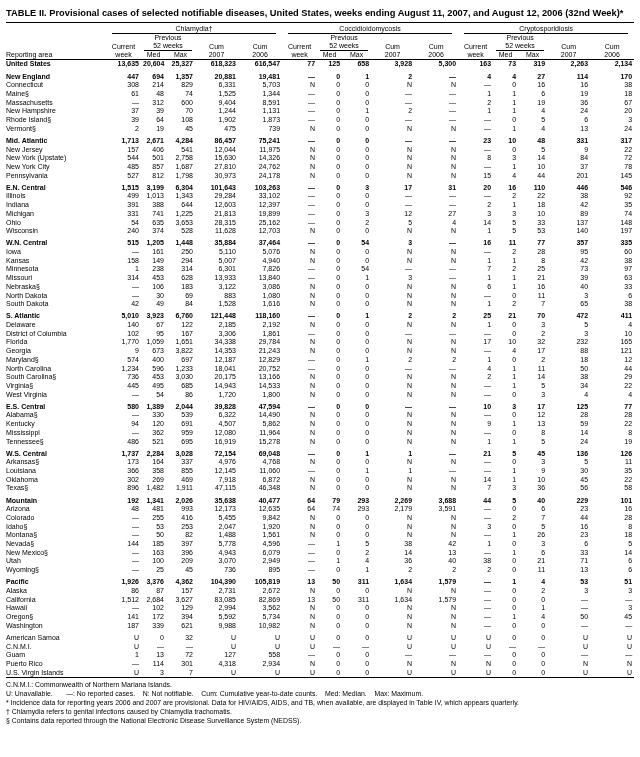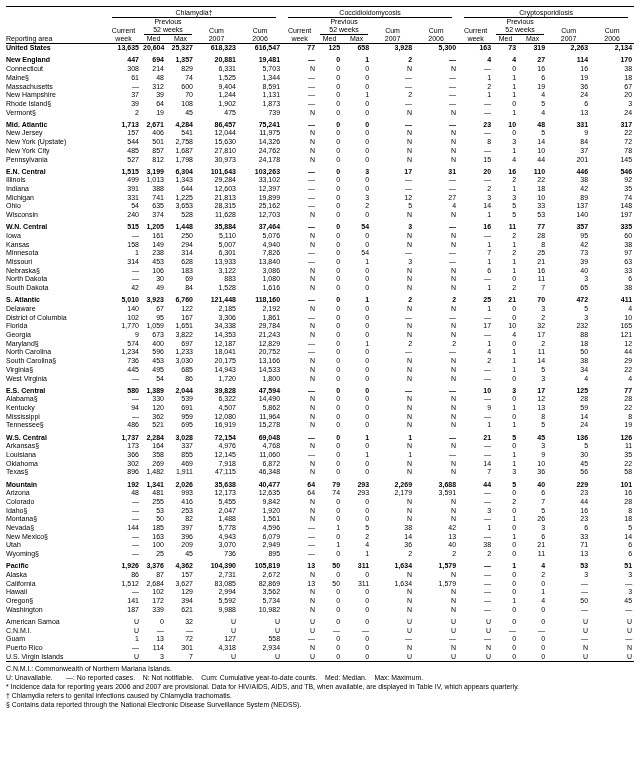--- a/index.html
+++ b/index.html
@@ -22,20 +22,21 @@
   tr.bold td { font-weight: bold; }
   tr.spacer td { height: 3.5px; padding: 0; }
   .footnotes { margin-top: 3px; width: 628px; }
   .fn { font-size: 6.9px; line-height: 1.3; }
   .fn.legend { white-space: pre-wrap; }
 </style>
 </head>
 <body>
 
 <div class="page">
+  <div class="title">TABLE II. Provisional cases of selected notifiable diseases, United States, weeks ending August 11, 2007, and August 12, 2006 (32nd Week)*</div>
 
   <table>
     <colgroup>
       <col style="width:100px">
       <col style="width:35px">
         <col style="width:25px">
         <col style="width:29px">
         <col style="width:43px">
         <col style="width:44px">
       <col style="width:35px">

